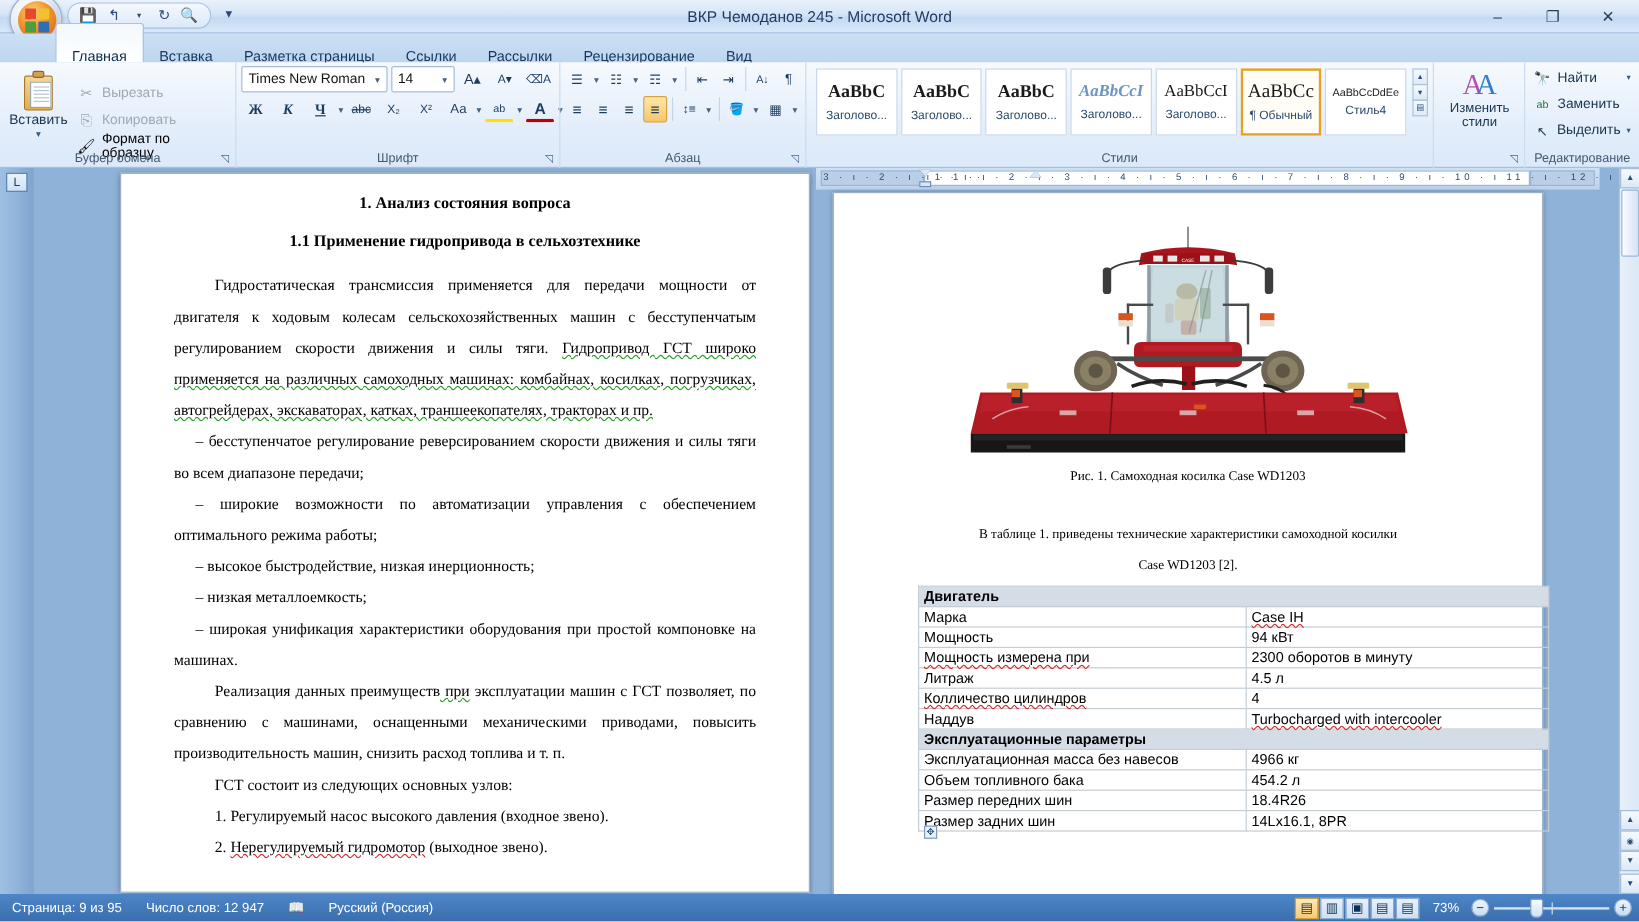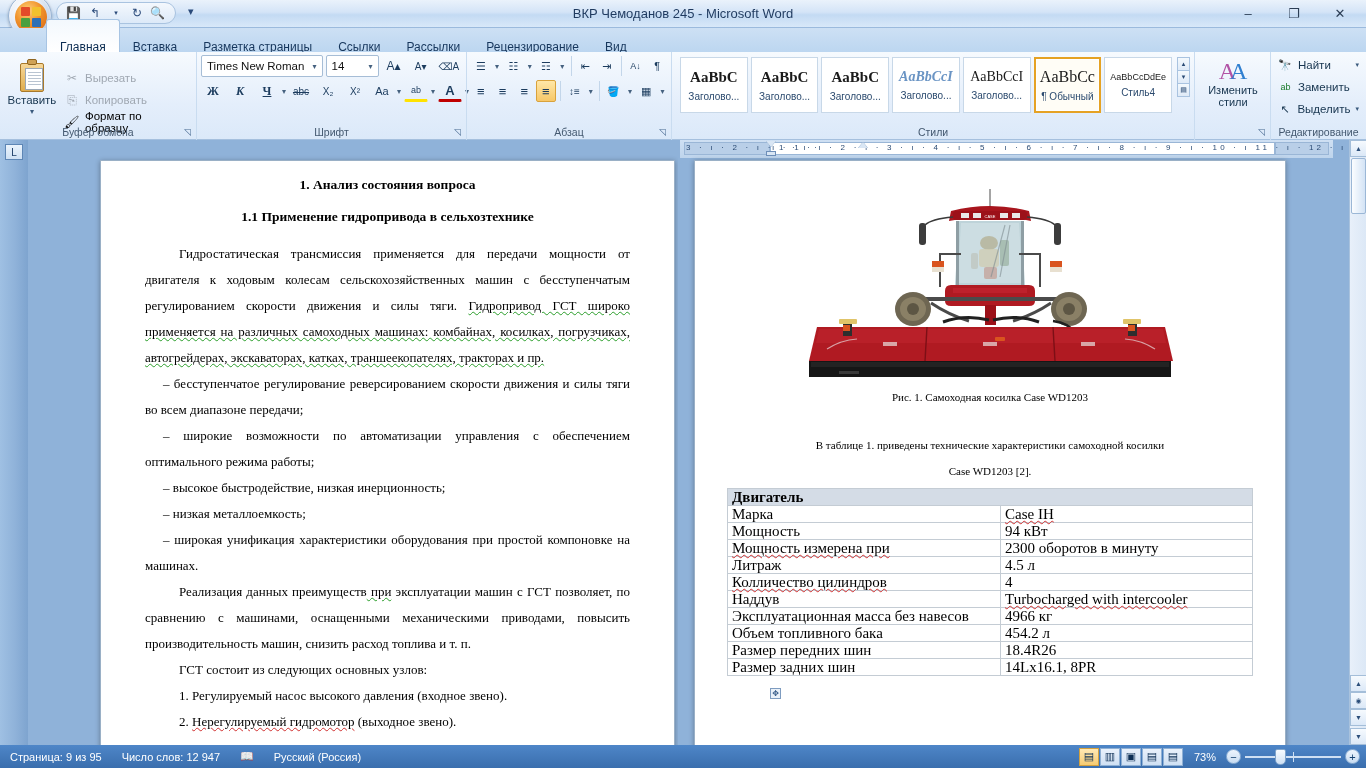--- a/index.html
+++ b/index.html
@@ -237,21 +237,21 @@
     filter:drop-shadow(0 0 .5px #5f83ad);
   }
   .indent-bot {
     position:absolute; width:10px;height:5px; background:#d9e6f4; border:1px solid #6d8eb8; top:11px;
   }
 
   .page {
     position:absolute; background:#fff; border:1px solid #9ab0c6;
     box-shadow:0 1px 5px rgba(0,0,0,.32);
   }
-  .pgA { left:72px; top:20px; width:575px; height:600px; }
+  .pgA { left:72px; top:4px; width:575px; height:600px; }
   .pgB { left:14px; top:20px; width:592px; height:600px; }
 
   .doc {
     font-family:"Liberation Serif", serif;
     color:#000; padding:14px 44px 0 44px;
   }
   .docB { padding:14px 32px 0 32px; }
   h1.dh { font-size:13.5px; font-weight:bold; text-align:center; margin:2px 0 16px 0; }
   h2.dh2 { font-size:13.5px; font-weight:bold; text-align:center; margin:0 0 16px 0; }
   p.dp {
@@ -269,21 +269,21 @@
   .photo svg { display:block; }
 
   
   .tbl-handle {
     position:absolute; left:90px; top:548px; width:11px; height:11px;
     border:1px solid #7e9cc0; background:#eaf1f9; font-size:8px; color:#2d5483;
     display:flex; align-items:center; justify-content:center; cursor:pointer;
   }
   table.spec {
     border-collapse:collapse; width:100%; margin-top:4px;
-    font-family:Liberation Serif, serif; font-size:15px; color:#000;
+    font-family:Liberation Sans, sans-serif; font-size:12px; color:#000;margin-left:38px;
   }
   table.spec td { border:1px solid #c4ccd4; padding:2px 4px; line-height:12px; }
   table.spec tr.hdr td { background:#d4dce6; font-weight:bold; }
   table.spec td.k { width:52%; }
 
   
   .vscroll {
     position:absolute; right:0; top:0; width:17px; height:605px;
     background:linear-gradient(90deg,#e8f0fa,#dce8f6); border-left:1px solid #a9c2dd;
   }
@@ -689,20 +689,23 @@
                 <td>4.5 л</td>
               </tr>
               <tr>
                 <td class="k"><span class="sq-r">Колличество цилиндров</span></td>
                 <td>4</td>
               </tr>
               <tr>
                 <td class="k">Наддув</td>
                 <td><span class="sq-r">Turbocharged with intercooler</span></td>
               </tr>
+              <tr class="hdr">
+                <td class="k" colspan="2">Эксплуатационные параметры</td>
+              </tr>
               <tr>
                 <td class="k">Эксплуатационная масса без навесов</td>
                 <td>4966 кг</td>
               </tr>
               <tr>
                 <td class="k">Объем топливного бака</td>
                 <td>454.2 л</td>
               </tr>
               <tr>
                 <td class="k">Размер передних шин</td>

